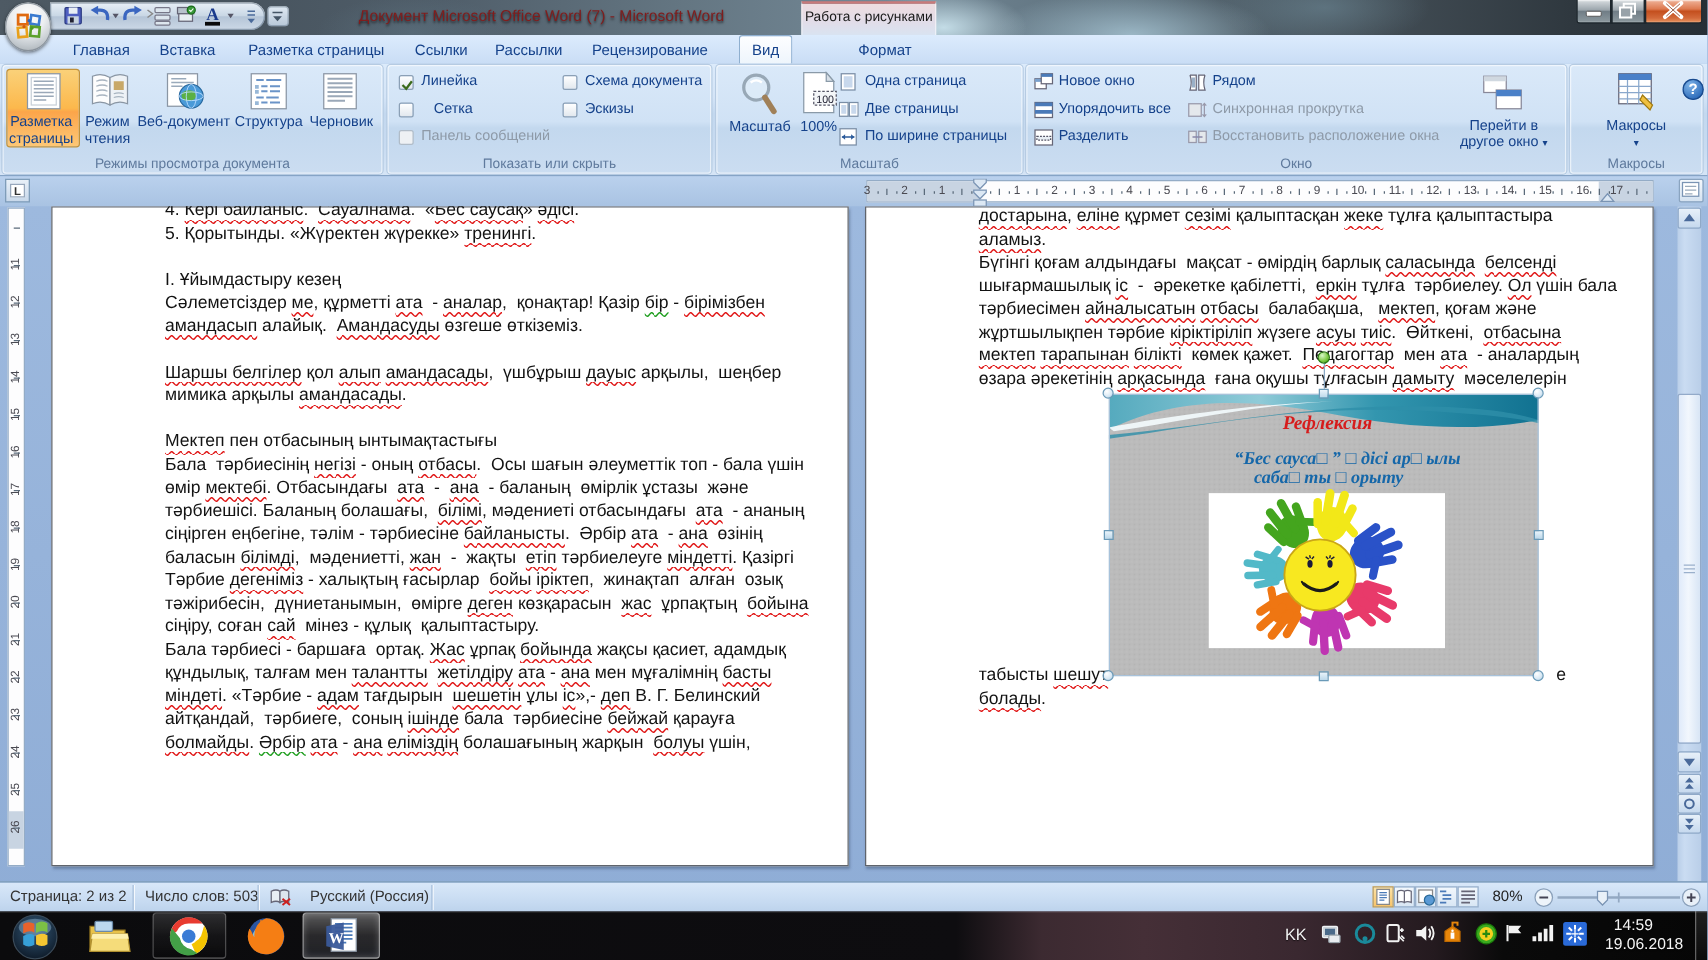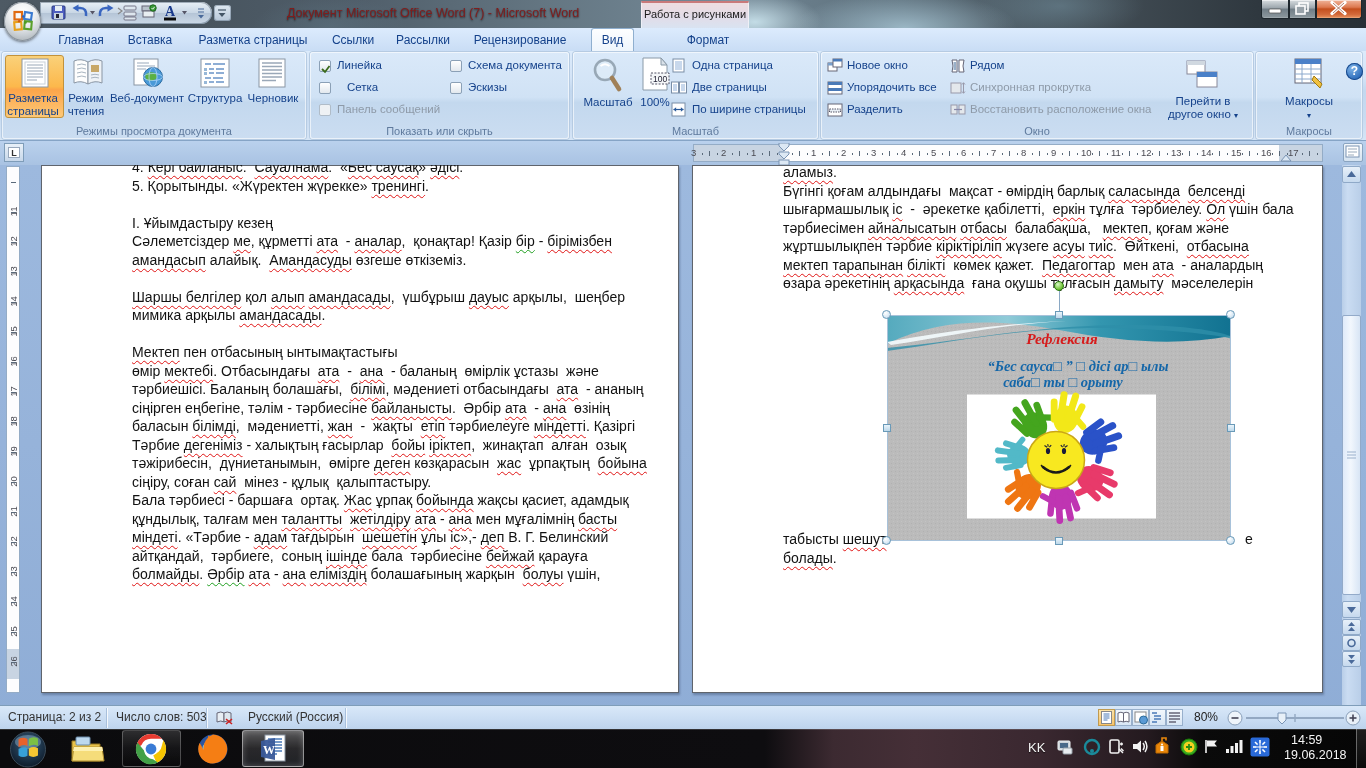--- a/index.html
+++ b/index.html
@@ -448,36 +448,38 @@
 <div>5. Қорытынды. «Жүректен жүрекке» <span class="r">тренингі</span>.</div>
 <div> </div>
 <div>І. Ұйымдастыру кезең</div>
 <div>Сәлеметсіздер <span class="r">ме</span>, құрметті <span class="r">ата</span>  - <span class="r">аналар</span>,  қонақтар! Қазір <span class="g">бір</span> - <span class="r">бірімізбен</span></div>
 <div><span class="r">амандасып</span> алайық.  <span class="r">Амандасуды</span> өзгеше өткіземіз.</div>
 <div> </div>
 <div><span class="r">Шаршы белгілер</span> қол <span class="r">алып</span> <span class="r">амандасады</span>,  үшбұрыш <span class="r">дауыс</span> арқылы,  шеңбер</div>
 <div>мимика арқылы <span class="r">амандасады</span>.</div>
 <div> </div>
 <div><span class="r">Мектеп</span> пен отбасының ынтымақтастығы</div>
+<div>Бала  тәрбиесінің <span class="r">негізі</span> - оның <span class="r">отбасы</span>.  Осы шағын әлеуметтік топ - бала үшін</div>
 <div>өмір <span class="r">мектебі</span>. Отбасындағы  <span class="r">ата</span>  -  <span class="r">ана</span>  - баланың  өмірлік ұстазы  және</div>
 <div>тәрбиешісі. Баланың болашағы,  <span class="r">білімі</span>, мәдениеті отбасындағы  <span class="r">ата</span>  - ананың</div>
 <div>сіңірген еңбегіне, тәлім - тәрбиесіне <span class="r">байланысты</span>.  Әрбір <span class="r">ата</span>  - <span class="r">ана</span>  өзінің</div>
 <div>баласын <span class="r">білімді</span>,  мәдениетті, <span class="r">жан</span>  -  жақты  <span class="r">етіп</span> тәрбиелеуге <span class="r">міндетті</span>. Қазіргі</div>
 <div>Тәрбие <span class="r">дегеніміз</span> - халықтың ғасырлар  <span class="r">бойы</span> <span class="r">іріктеп</span>,  жинақтап  алған  озық</div>
 <div>тәжірибесін,  дүниетанымын,  өмірге <span class="r">деген</span> көзқарасын  <span class="r">жас</span>  ұрпақтың  <span class="r">бойына</span></div>
 <div>сіңіру, соған <span class="r">сай</span>  мінез - құлық  қалыптастыру.</div>
 <div>Бала тәрбиесі - баршаға  ортақ. <span class="r">Жас</span> ұрпақ <span class="r">бойында</span> жақсы қасиет, адамдық</div>
 <div>құндылық, талғам мен <span class="r">талантты</span>  <span class="r">жетілдіру</span> <span class="r">ата</span> - <span class="r">ана</span> мен мұғалімнің <span class="r">басты</span></div>
 <div><span class="r">міндеті</span>. «Тәрбие - <span class="r">адам</span> тағдырын  <span class="r">шешетін</span> ұлы <span class="r">іс</span>»,- <span class="r">деп</span> В. Г. Белинский</div>
 <div>айтқандай,  тәрбиеге,  соның <span class="r">ішінде</span> бала  тәрбиесіне <span class="r">бейжай</span> қарауға</div>
 <div><span class="r">болмайды</span>. <span class="g">Әрбір</span> <span class="r">ата</span> - <span class="r">ана</span> <span class="r">еліміздің</span> болашағының жарқын  <span class="r">болуы</span> үшін,</div>
     </div>
   </div>
   <div class="page" id="pageR" style="left:692px;width:631px;height:528px;">
     <div class="dt" style="left:90px;top:-3px;">
+<div><span class="r">достарына</span>, <span class="r">еліне</span> құрмет <span class="r">сезімі</span> қалыптасқан <span class="r">жеке</span> тұлға қалыптастыра</div>
 <div><span class="r">аламыз</span>.</div>
 <div>Бүгінгі қоғам алдындағы  мақсат - өмірдің барлық <span class="r">саласында</span>  <span class="r">белсенді</span></div>
 <div>шығармашылық <span class="r">іс</span>  -  әрекетке қабілетті,  <span class="r">еркін</span> тұлға  тәрбиелеу. <span class="r">Ол</span> үшін бала</div>
 <div>тәрбиесімен <span class="r">айналысатын</span> <span class="r">отбасы</span>  балабақша,   <span class="r">мектеп</span>, қоғам және</div>
 <div>жұртшылықпен тәрбие <span class="r">кіріктіріліп</span> жүзеге <span class="r">асуы</span> <span class="r">тиіс</span>.  Өйткені,  <span class="r">отбасына</span></div>
 <div><span class="r">мектеп</span> <span class="r">тарапынан</span> <span class="r">білікті</span>  көмек қажет.  <span class="r">Педагогтар</span>  мен <span class="r">ата</span>  - аналардың</div>
 <div>өзара әрекетінің <span class="r">арқасында</span>  ғана оқушы тұлғасын <span class="r">дамыту</span>  мәселелерін</div>
     </div>
     <div class="dt" style="left:90px;top:364px;">
 <div>табысты <span class="r">шешут</span><span style="position:absolute;left:462px;">е</span></div>

